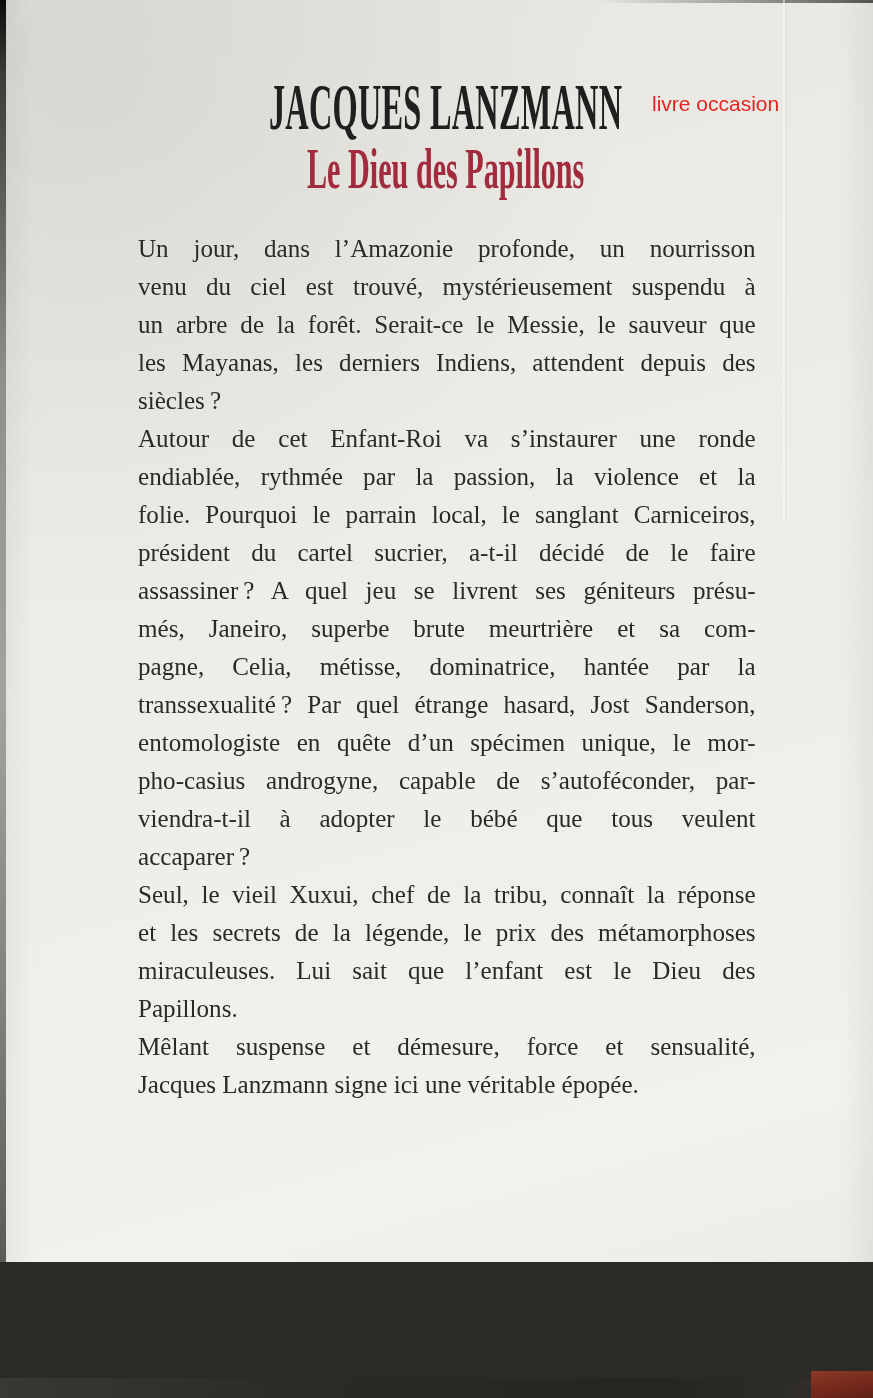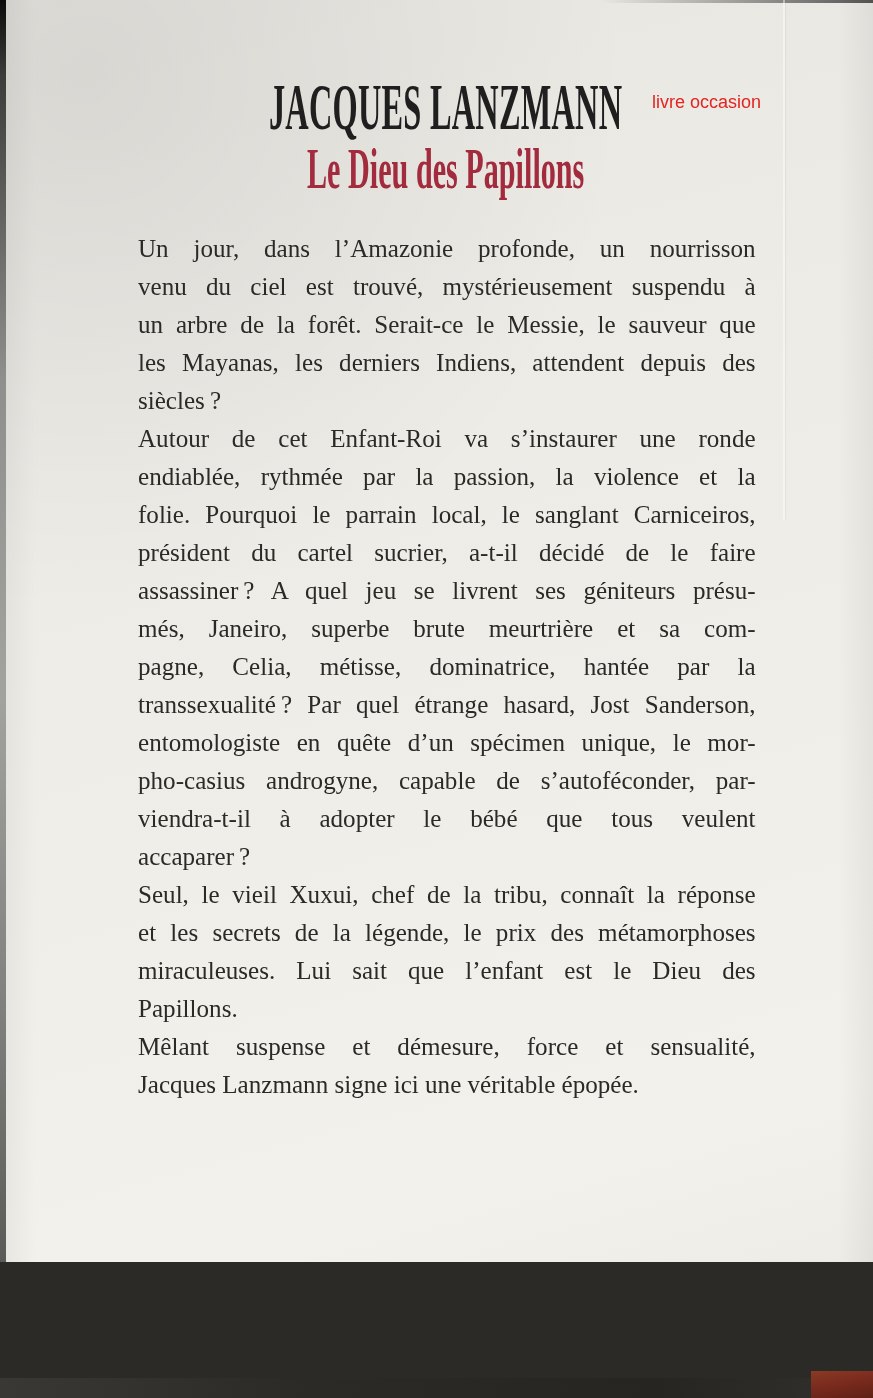--- a/index.html
+++ b/index.html
@@ -62,21 +62,21 @@
   #book-title {
     display: inline-block;
     font-size: 58px; font-weight: bold; color: #a22b3e;
     white-space: nowrap;
     transform: scaleX(0.52);
     line-height: 1;
   }
   #overlay-label {
     position: absolute; left: 652px; top: 92px;
     font-family: "Liberation Sans", sans-serif;
-    font-size: 18px; color: #e32420;
+    font-size: 21px; color: #e32420;
     white-space: nowrap;
   }
   
   #synopsis {
     position: absolute; left: 138px; top: 230px;
     width: 640px;
     transform: scaleX(0.965); transform-origin: 0 0;
     font-size: 26px; line-height: 38px;
     color: #2b2a27;
   }

